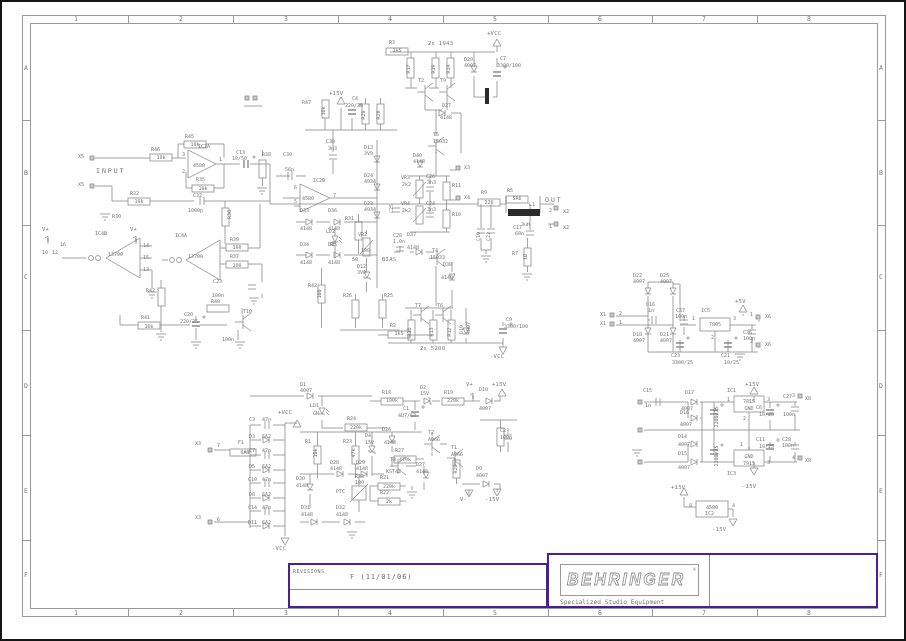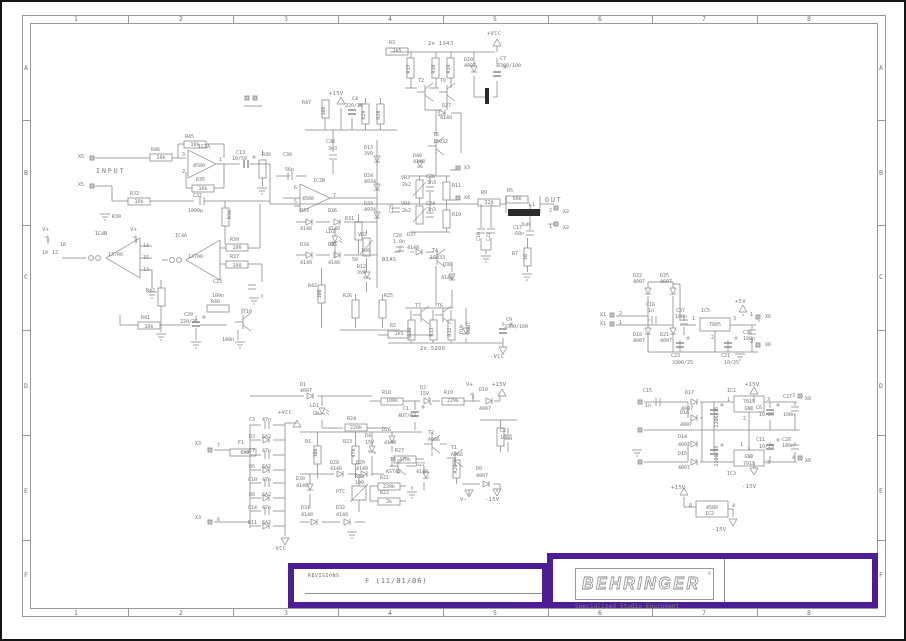--- a/index.html
+++ b/index.html
@@ -2,21 +2,21 @@
 <html><head>
 <meta charset="utf-8">
 <style>
   html,body{margin:0;padding:0;background:#e8e8e8;}
   .sheet{
     position:relative;width:906px;height:641px;background:#ffffff;
     box-shadow:inset 0 0 0 2px #151515;
     font-family:"DejaVu Sans Mono", monospace;color:#6f6f6f;overflow:hidden;
   }
   svg{position:absolute;left:0;top:0;}
-  .blk{position:absolute;box-sizing:border-box;border:6px solid #4c1d95;background:#fff;padding-left:11px;}
+  .blk{position:absolute;box-sizing:border-box;border:2px solid #4c1d95;background:#fff;}
   
   .revblock{left:288px;top:563px;width:260px;height:45px;font-size:5px;}
   .rev-top{position:relative;height:24px;border-bottom:1px solid #8f8f8f;}
   .rev-top .lab{position:absolute;left:3px;top:3px;letter-spacing:0.5px;}
   .rev-top .val{position:absolute;left:60px;top:8px;font-size:7px;letter-spacing:1px;}
   .rev-bot{position:relative;height:20px;display:flex;}
   .cell{position:relative;border-right:1px solid #8f8f8f;height:100%;box-sizing:border-box;}
   .cell:last-child{border-right:none;}
   .c1{width:85px;} .c2{width:85px;} .c3{flex:1;}
   .cell .lab{position:absolute;left:3px;top:2px;}

